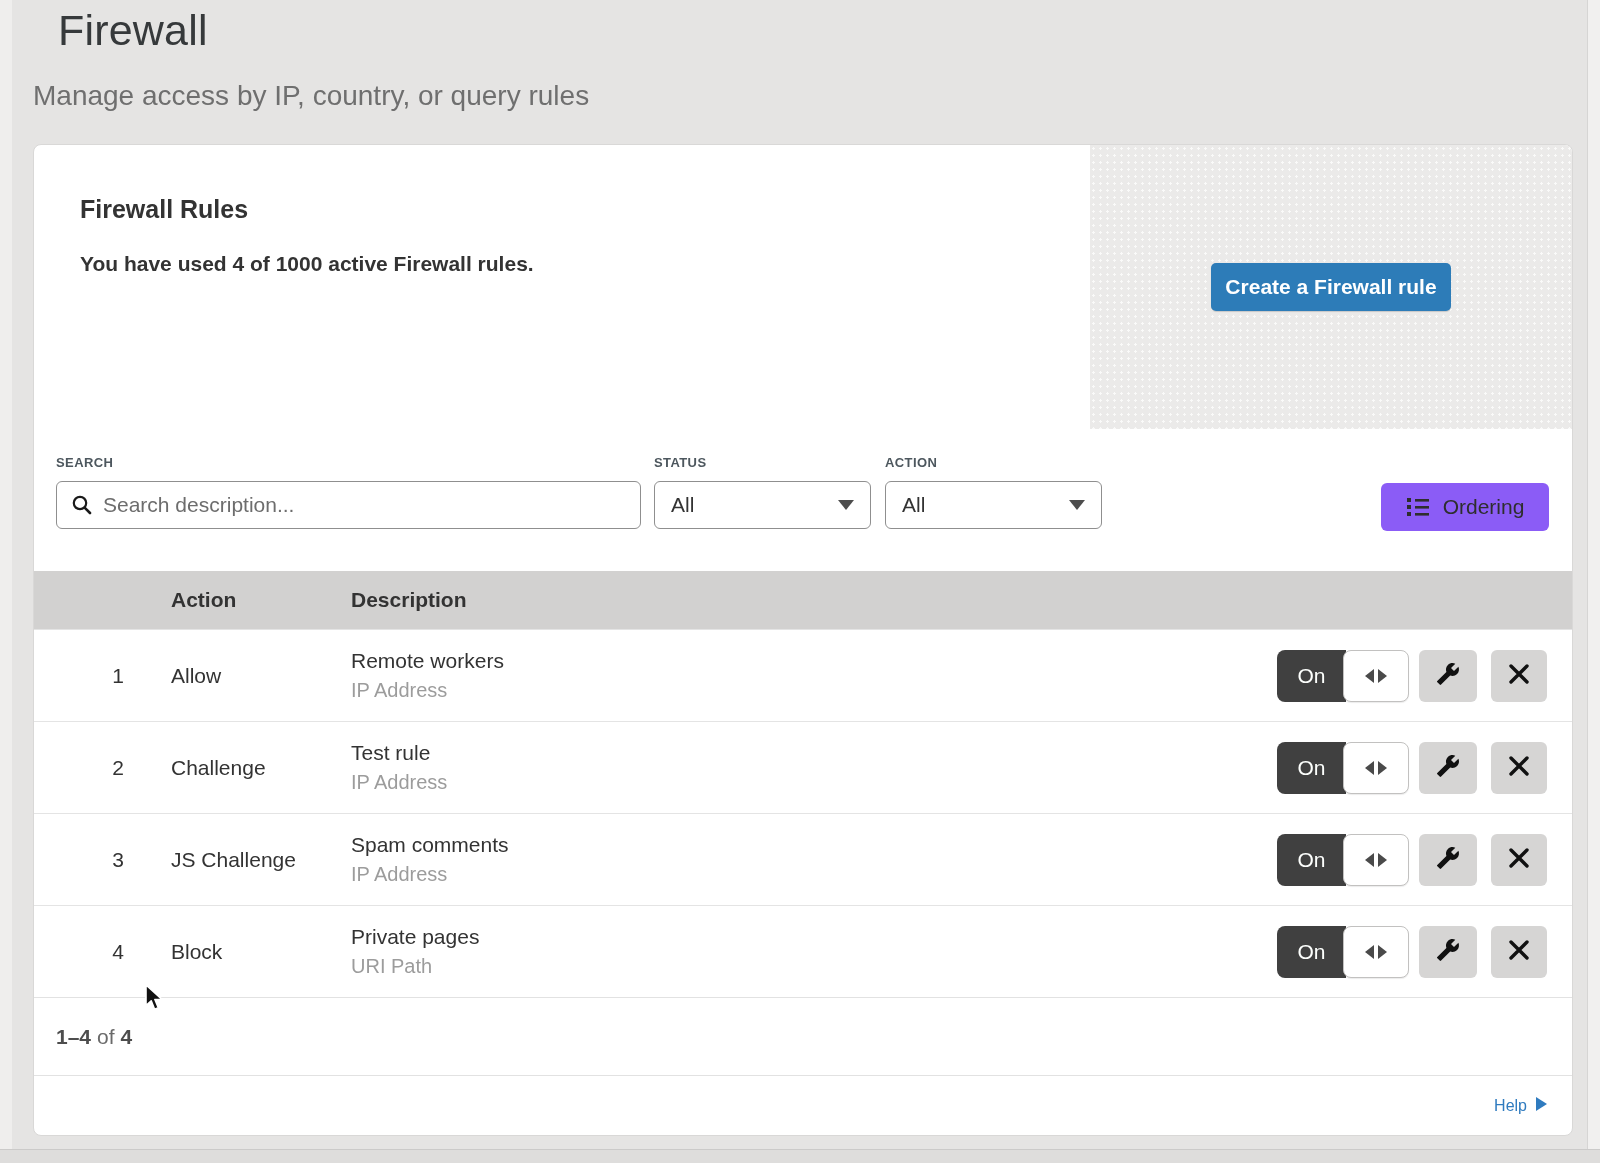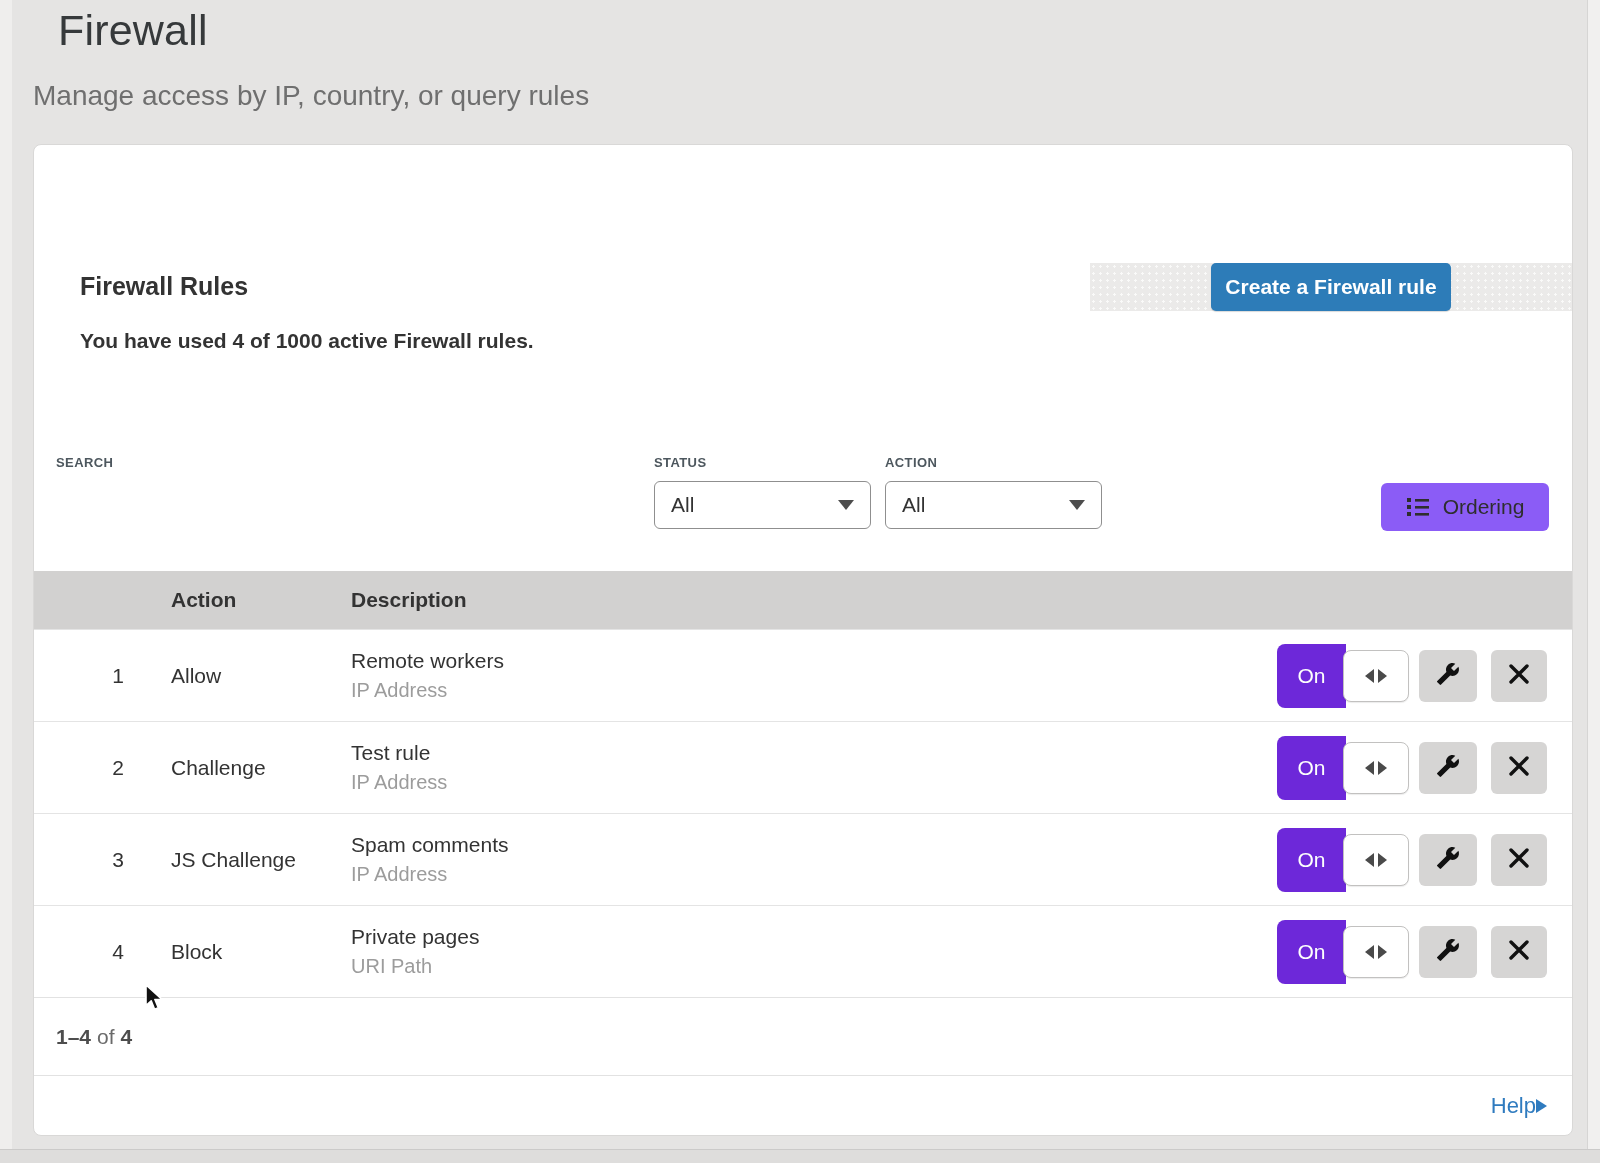--- a/index.html
+++ b/index.html
@@ -22,21 +22,21 @@
   .page-subtitle { position:absolute; left:33px; top:80px; font-size:28px; color:#6f6f6f; }
 
   
   .card {
     position:absolute; left:33px; top:144px; width:1540px; height:992px;
     background:#fff; border:1px solid #d9d8d7; border-radius:8px;
     display:flex; flex-direction:column; overflow:hidden;
   }
 
   
-  .overview { height:284px; display:flex; flex:none;align-items:center; }
+  .overview { height:284px; display:flex; flex:none; }
   .overview-left { width:1056px; padding:50px 46px 0 46px; }
   .overview-heading { font-size:25px; font-weight:700; color:#333; margin-bottom:28px; }
   .overview-desc { font-size:21px; color:#404040; line-height:36px; max-width:950px; margin-bottom:36px; }
   .overview-usage { font-size:21px; font-weight:700; color:#333; }
   .overview-right {
     flex:1; background-color:#ebeae9;
     background-image:radial-gradient(rgba(255,255,255,.75) 1px, transparent 1.3px);
     background-size:7px 7px;
     display:flex; align-items:center; justify-content:center;
   }
@@ -90,21 +90,21 @@
   }
   .cell-num { width:137px; text-align:right; padding-right:47px; font-size:21px; color:#333; }
   .cell-action { width:180px; font-size:21px; color:#333; }
   .cell-desc { flex:1; }
   .desc-title { font-size:21px; color:#333; margin-bottom:6px; }
   .desc-sub { font-size:20px; color:#9c9c9c; }
   .cell-controls { display:flex; align-items:center; padding-right:25px; }
 
   .toggle { display:flex; align-items:center; height:52px; cursor:pointer; }
   .toggle-on {
-    width:69px; height:64px; background:#6d28d9; border-radius:8px 0 0 8px;
+    width:69px; height:52px; background:#404040; border-radius:8px 0 0 8px;
     color:#fdfffd; font-size:21px; display:flex; align-items:center; justify-content:center;
   }
   .toggle-handle {
     width:66px; height:52px; margin-left:-3px; background:#fff;
     border:1px solid #c2c1c0; border-radius:8px; box-shadow:0 1px 1px rgba(0,0,0,.08);
     display:flex; align-items:center; justify-content:center; gap:4px;
   }
   .tri-l { width:0; height:0; border-top:7px solid transparent; border-bottom:7px solid transparent; border-right:9px solid #4a4a4a; }
   .tri-r { width:0; height:0; border-top:7px solid transparent; border-bottom:7px solid transparent; border-left:9px solid #4a4a4a; }
 
@@ -119,21 +119,21 @@
   .pager {
     height:78px; flex:none; border-top:1px solid #e2e2e2;
     display:flex; align-items:center; padding-left:22px;
     font-size:21px; color:#6a6a6a; gap:6px;
   }
   .pager .b { font-weight:700; color:#4d4d4d; }
   .card-footer {
     flex:1; border-top:1px solid #e2e2e2;
     display:flex; align-items:center; justify-content:flex-end; padding-right:25px;
   }
-  .help-link { display:flex; align-items:center; color:#2f7bbf; font-size:22px; cursor:pointer; text-decoration:none; }
+  .help-link { display:flex; align-items:flex-start; gap:9px; color:#2f7bbf; font-size:16px; cursor:pointer; text-decoration:none; }
   .help-arrow { width:0; height:0; border-top:7px solid transparent; border-bottom:7px solid transparent; border-left:11px solid #2f7bbf; }
 
   .cursor { position:absolute; left:144px; top:984px; pointer-events:none; }
 
   .ordlist-icon svg, .search-icon svg { display:block; }
 </style>
 </head>
 <body>
 
 <div class="screen">
@@ -151,20 +151,29 @@
         <div class="overview-heading">Firewall Rules</div>
         <div class="overview-usage">You have used 4 of 1000 active Firewall rules.</div>
       </div>
       <div class="overview-right">
         <button class="create-btn">Create a Firewall rule</button>
       </div>
     </div>
 
     <div class="filters">
       <div class="filter-label lbl-search">SEARCH</div>
+      <div class="search-box">
+        <span class="search-icon">
+          <svg width="22" height="22" viewBox="0 0 22 22">
+              <circle cx="9" cy="9" r="6.2" fill="none" stroke="#1a1a1a" stroke-width="2.2"></circle>
+              <line x1="13.6" y1="13.6" x2="19" y2="19" stroke="#1a1a1a" stroke-width="2.6" stroke-linecap="round"></line>
+            </svg>
+        </span>
+        <input type="text" placeholder="Search description..." style="">
+      </div>
 
       <div class="filter-label lbl-status">STATUS</div>
       <div class="select-box sel-status">
         <span>All</span>
         <span class="chevron"></span>
       </div>
 
       <div class="filter-label lbl-action">ACTION</div>
       <div class="select-box sel-action">
         <span>All</span>

